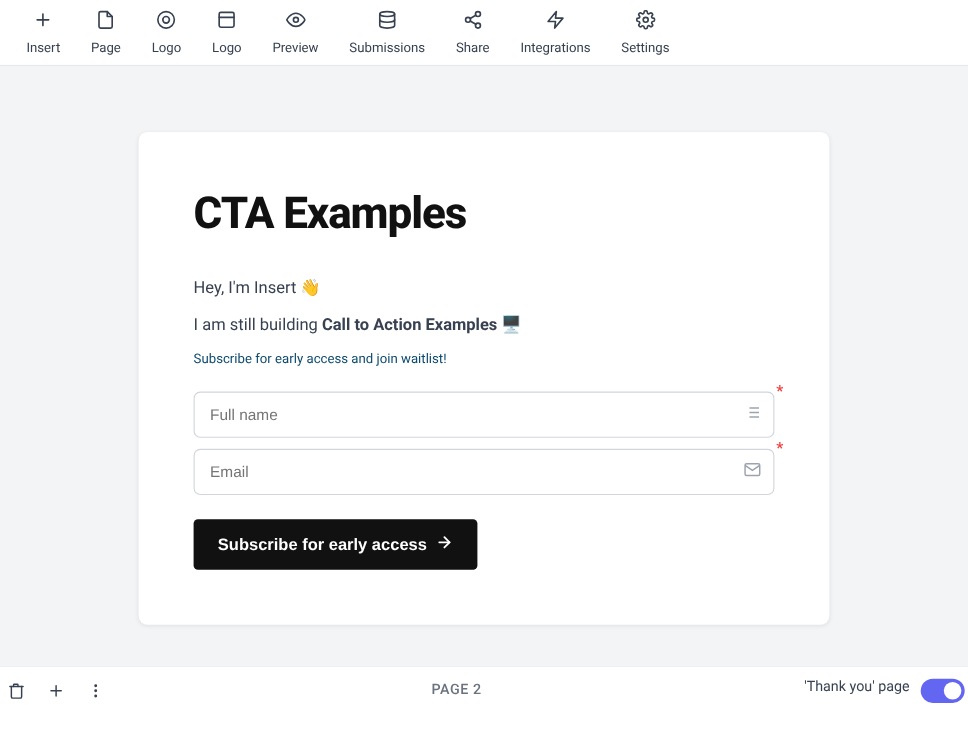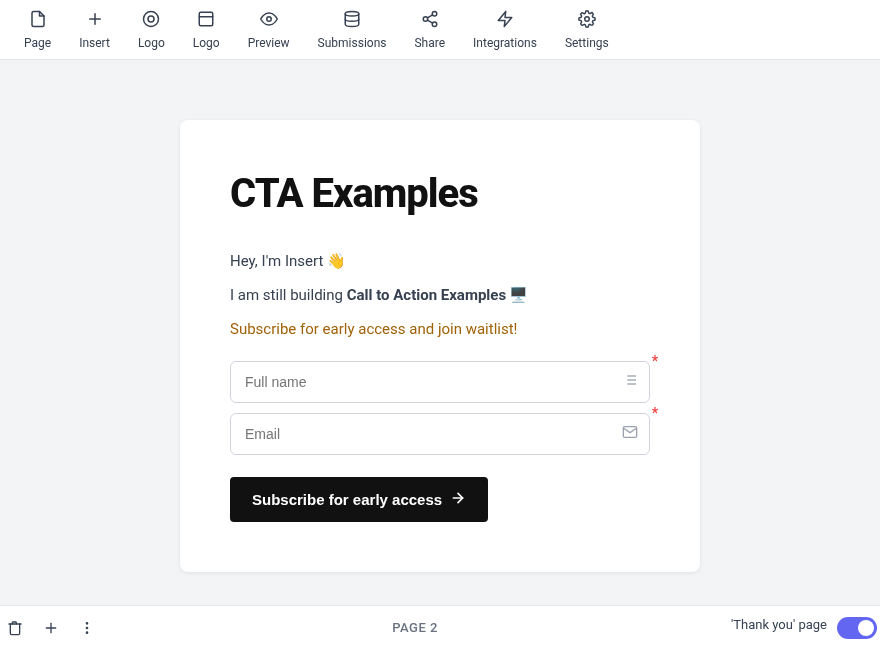--- a/index.html
+++ b/index.html
@@ -43,21 +43,21 @@
       display: flex;
       justify-content: center;
       align-items: flex-start;
       padding: 60px 20px 80px 20px;
       height: calc(664px - 60px - 44px);
       overflow: auto;
     }
 
     .page-card {
       background: #fff;
-      width: 520px;
+      width: 628px;
       min-height: 440px;
       border-radius: 8px;
       padding: 50px 50px 50px 50px;
       box-shadow: 0 1px 4px rgba(0,0,0,0.08);
     }
 
     .page-title {
       font-size: 40px;
       font-weight: 800;
       color: #111;
@@ -70,22 +70,22 @@
       color: #374151;
       margin-bottom: 10px;
       line-height: 1.6;
     }
 
     .bold-cta {
       font-weight: 700;
     }
 
     .subtitle {
-      font-size: 15px;
-      color: #a16207;
+      font-size: 12px;
+      color: #0c4a6e;
       margin-bottom: 20px;
       line-height: 1.6;
     }
 
     .form-group {
       margin-bottom: 10px;
       position: relative;
     }
 
     .form-group .required-star {
@@ -212,34 +212,34 @@
       transform: translateX(18px);
     }
   </style>
 </head>
 <body>
 
 <div class="toolbar">
   <div class="toolbar-item">
     <span class="icon">
       <svg width="18" height="18" viewBox="0 0 24 24" fill="none" stroke="currentColor" stroke-width="2" stroke-linecap="round" stroke-linejoin="round">
+          <line x1="12" y1="5" x2="12" y2="19"></line>
+          <line x1="5" y1="12" x2="19" y2="12"></line>
+        </svg>
+    </span>
+    <span>Insert</span>
+  </div>
+  <div class="toolbar-item">
+    <span class="icon">
+      <svg width="18" height="18" viewBox="0 0 24 24" fill="none" stroke="currentColor" stroke-width="2" stroke-linecap="round" stroke-linejoin="round">
           <path d="M14 2H6a2 2 0 0 0-2 2v16a2 2 0 0 0 2 2h12a2 2 0 0 0 2-2V8z"></path>
           <polyline points="14 2 14 8 20 8"></polyline>
         </svg>
     </span>
     <span>Page</span>
-  </div>
-  <div class="toolbar-item">
-    <span class="icon">
-      <svg width="18" height="18" viewBox="0 0 24 24" fill="none" stroke="currentColor" stroke-width="2" stroke-linecap="round" stroke-linejoin="round">
-          <line x1="12" y1="5" x2="12" y2="19"></line>
-          <line x1="5" y1="12" x2="19" y2="12"></line>
-        </svg>
-    </span>
-    <span>Insert</span>
   </div>
   <div class="toolbar-item">
     <span class="icon">
       <svg width="18" height="18" viewBox="0 0 24 24" fill="none" stroke="currentColor" stroke-width="2" stroke-linecap="round" stroke-linejoin="round">
           <circle cx="12" cy="12" r="10"></circle>
           <circle cx="12" cy="12" r="4"></circle>
         </svg>
     </span>
     <span>Logo</span>
   </div>

